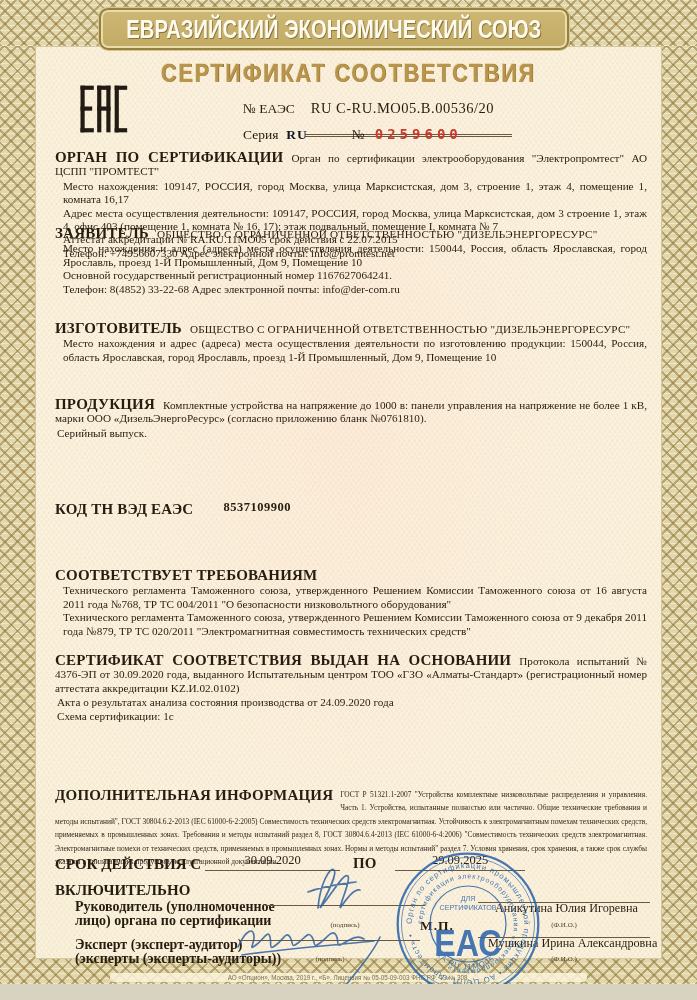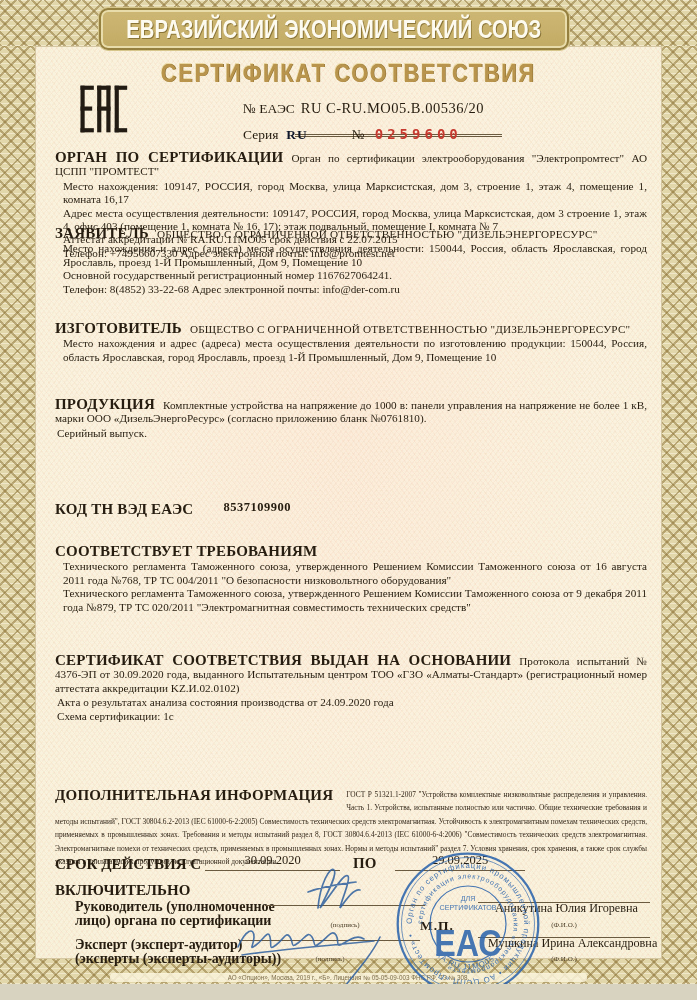--- a/index.html
+++ b/index.html
@@ -55,21 +55,21 @@
     position:absolute; left:0; top:59px; width:100%; text-align:center; z-index:3;
   }
   .cert-title span {
     display:inline-block; font-family:"Liberation Sans", sans-serif; font-weight:bold;
     font-size:24px; color:#b8944c; letter-spacing:2px;
     transform:scale(.9,1.08); white-space:nowrap;
     text-shadow:.6px .6px 0 #8a6c30, -.6px -.6px 0 #ead9a4;
   }
 
   .num-row { position:absolute; left:243px; top:100px; z-index:3; font-size:13.5px; }
-  .num-label { }
+  .num-label { margin-right:10px; }
   .num-value {
     font-size:14.5px; letter-spacing:.5px; padding:0 18px 18px 6px;
     border-bottom:3px double #6a5a40;
   }
   .seria-row { position:absolute; left:243px; top:126px; z-index:3; font-size:13.5px; }
   .seria-label { margin-right:8px; }
   .seria-value { color:#0f172a; font-weight:bold; margin-right:44px; letter-spacing:1px; }
   .seria-no { margin-right:10px; }
   .seria-number {
     font-family:"DejaVu Sans Mono", monospace; font-weight:bold;
@@ -79,21 +79,21 @@
   .section { position:absolute; left:55px; right:50px; z-index:3;
     font-size:11.2px; line-height:13.4px; text-align:justify; }
   .sec-h { font-weight:bold; font-size:15px; letter-spacing:.2px; margin-right:8px; }
   .sec-intro { }
   .sec-intro-caps { letter-spacing:.2px; }
   .sec-lines { margin-left:8px; margin-top:1px; }
   .sec-lines div { }
 
   .kod-value { font-weight:bold; font-size:12.5px; margin-left:22px; position:relative; top:-3px; letter-spacing:.5px; }
 
-  .dop-h { float:left; font-weight:bold; font-size:15px; letter-spacing:.2px; margin-right:13px; line-height:16px; }
+  .dop-h { float:left; font-weight:bold; font-size:15px; letter-spacing:.2px; margin-right:7px; line-height:16px; }
   .dop-text { font-size:7.4px; line-height:9.3px; text-align:justify; color:#33271a; }
 
   .validity { position:absolute; left:55px; top:855px; right:50px; z-index:3; }
   .val-h { font-weight:bold; font-size:15px; }
   .val-date {
     position:absolute; top:-2px; font-size:12.5px; text-align:center;
     border-bottom:1px solid #6a5a40; padding-bottom:2px;
   }
   .val-date1 { left:150px; width:135px; }
   .val-po { position:absolute; left:298px; top:0; font-weight:bold; font-size:15px; }
@@ -188,21 +188,21 @@
     <span class="sec-h">ПРОДУКЦИЯ</span><span class="sec-intro">Комплектные устройства на напряжение до 1000 в: панели управления на напряжение не более 1 кВ, марки ООО «ДизельЭнергоРесурс» (согласно приложению бланк №0761810).</span>
     <div class="sec-lines" style="margin-left:2px">
       <div>Серийный выпуск.</div>
     </div>
   </div>
 
   <div class="section" style="top:503px">
     <span class="sec-h">КОД ТН ВЭД ЕАЭС</span><span class="kod-value">8537109900</span>
   </div>
 
-  <div class="section" style="top:545px">
+  <div class="section" style="top:569px">
     <div><span class="sec-h">СООТВЕТСТВУЕТ ТРЕБОВАНИЯМ</span></div>
     <div class="sec-lines">
       <div>Технического регламента Таможенного союза, утвержденного Решением Комиссии Таможенного союза от 16 августа  2011 года №768, ТР ТС 004/2011 "О безопасности низковольтного оборудования"</div>
       <div>Технического регламента Таможенного союза, утвержденного Решением Комиссии Таможенного союза от 9 декабря 2011 года №879, ТР ТС 020/2011 "Электромагнитная совместимость технических средств"</div>
     </div>
   </div>
 
   <div class="section" style="top:654px">
     <span class="sec-h">СЕРТИФИКАТ СООТВЕТСТВИЯ  ВЫДАН НА ОСНОВАНИИ</span><span class="sec-intro">Протокола испытаний № 4376-ЭП от 30.09.2020 года, выданного Испытательным центром ТОО «ГЗО «Алматы-Стандарт» (регистрационный номер аттестата аккредитации KZ.И.02.0102)</span>
     <div class="sec-lines" style="margin-left:2px">

